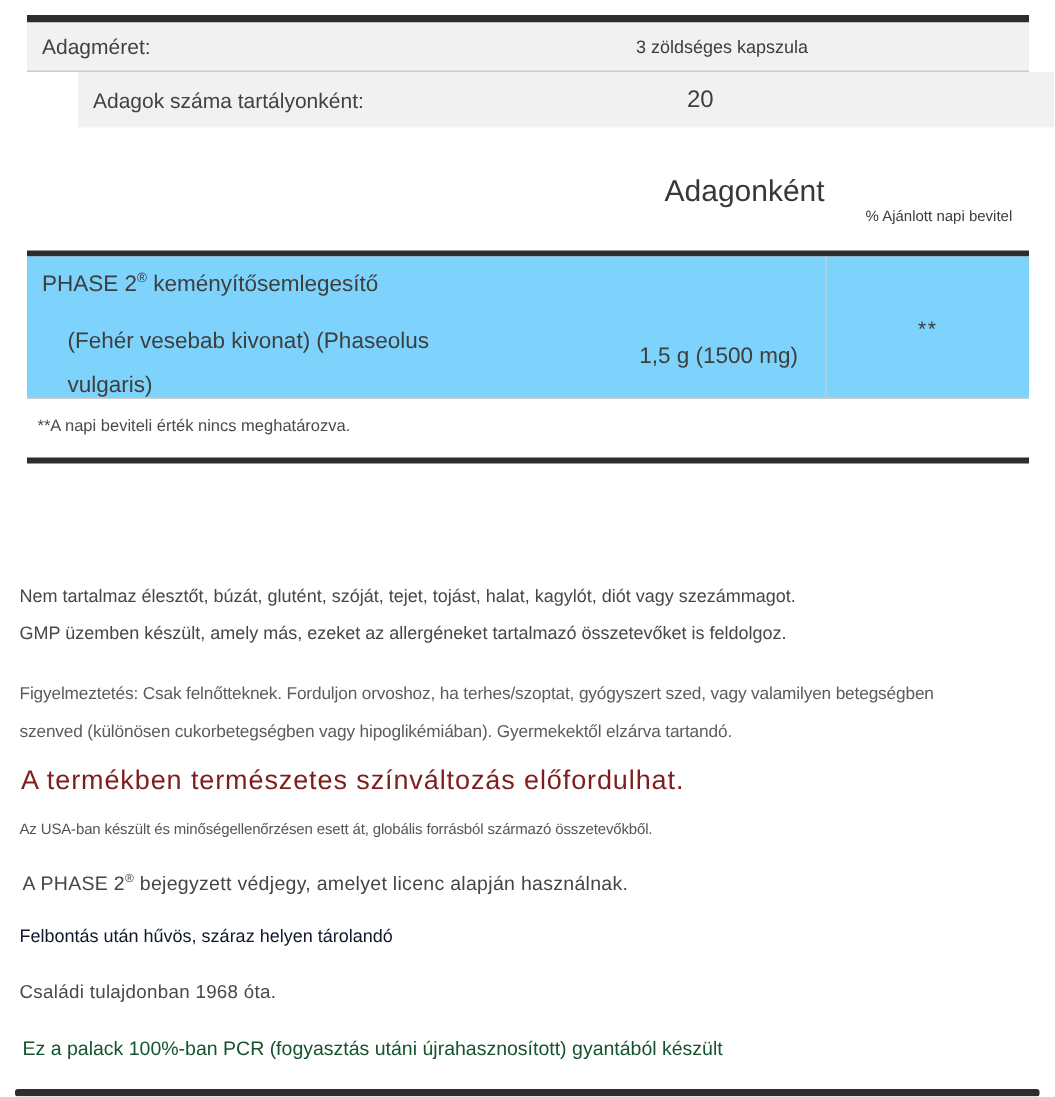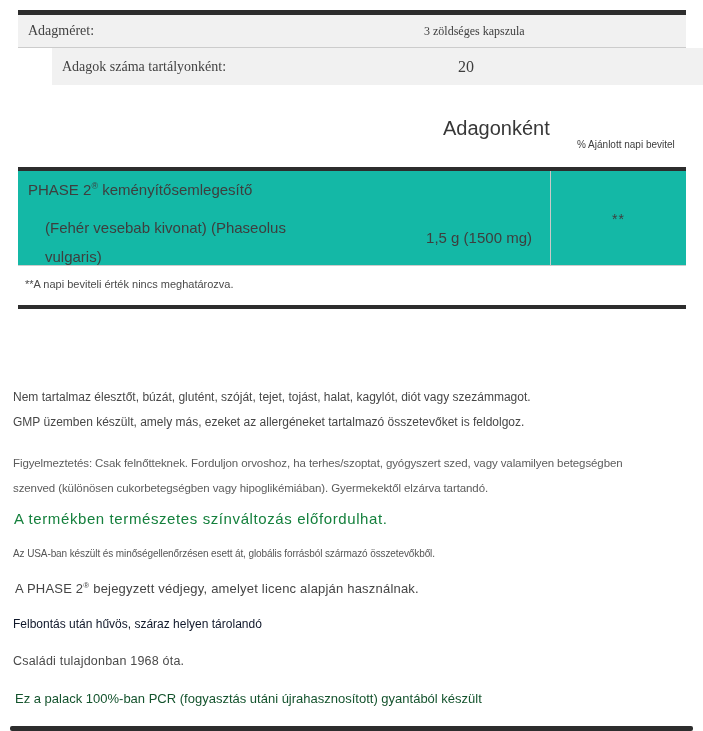--- a/index.html
+++ b/index.html
@@ -6,49 +6,49 @@
   .canvas{
     position:relative;width:703px;height:731px;background:#ffffff;overflow:hidden;
     font-family:"Liberation Sans","DejaVu Sans",sans-serif;color:#444;
   }
   .bar{position:absolute;background:#2d2d2d;}
   .bar-top{left:18px;top:10px;width:668px;height:5px;}
   .bar-mid1{left:18px;top:167px;width:668px;height:4px;}
   .bar-mid2{left:18px;top:305px;width:668px;height:4px;}
   .bar-bottom{left:10px;top:726px;width:683px;height:5px;border-radius:2px;}
 
-  .srow{position:absolute;left:18px;width:668px;background:#f1f1f1;box-sizing:border-box;font-family:Liberation Serif, serif;}
+  .srow{position:absolute;left:18px;width:668px;background:#f1f1f1;box-sizing:border-box;}
   .srow-1{top:15px;height:33px;border-bottom:1px solid #cccccc;}
   .srow-2{top:48px;height:37px;margin-left:34px;}
   .srow .lbl{position:absolute;left:10px;top:50%;transform:translateY(-50%);font-size:14px;color:#424242;}
   .srow .val{position:absolute;left:406px;top:50%;transform:translateY(-50%);color:#3d3d3d;}
   .srow-1 .val{font-size:12px;text-align:right;}
   .srow-2 .val{font-size:16px;}
 
   .hdr-per{position:absolute;left:443px;top:117px;font-size:20px;color:#383838;}
   .hdr-dv{position:absolute;left:577px;top:139px;font-size:10px;color:#3d3d3d;}
 
-  .main-row{position:absolute;left:18px;top:171px;width:668px;height:95px;background:#14b8a6;
+  .main-row{position:absolute;left:18px;top:171px;width:668px;height:95px;background:#7dd3fc;
     border-bottom:1px solid #cccccc;box-sizing:border-box;}
   .cell-name{position:absolute;left:0;top:0;width:532px;height:95px;}
   .cell-dv{position:absolute;left:532px;top:0;width:136px;height:95px;border-left:1px solid #c9c9c9;box-sizing:border-box;}
   .ing-l1{position:absolute;left:10px;top:10px;font-size:15px;color:#3e3e3e;}
   .ing-wrap{position:absolute;left:27px;top:42px;font-size:15px;line-height:29px;color:#3e3e3e;white-space:pre-line;}
   .ing-amt{position:absolute;right:18px;top:58px;font-size:15px;color:#3e3e3e;margin-left:40px;}
   .ing-dv{position:absolute;left:0;right:0;top:40px;text-align:center;font-size:14px;color:#3e3e3e;letter-spacing:1px;}
   sup.reg{font-size:9px;vertical-align:super;line-height:0;}
 
   .footnote{position:absolute;left:25px;top:278px;font-size:11px;color:#4a4a4a;}
 
   .para{position:absolute;white-space:pre-line;}
   .p-other{left:13px;top:332px;width:689px;font-size:13.5px;line-height:29px;color:#424242;}
   .p-allerg{left:13px;top:390px;width:689px;font-size:12px;color:#474747;}
   .p-gmp{left:13px;top:415px;width:689px;font-size:12px;color:#474747;}
   .p-warn{left:13px;top:451px;width:700px;font-size:11.5px;line-height:25px;color:#5c5c5c;letter-spacing:-0.1px;}
-  .p-color{left:14px;top:510px;font-size:15px;color:#15803d;letter-spacing:0.6px;}
+  .p-color{left:14px;top:510px;font-size:18px;color:#7f1d1d;letter-spacing:0.6px;}
   .p-origin{left:13px;top:548px;font-size:10px;color:#555555;letter-spacing:-0.1px;}
   .p-tm{left:15px;top:581px;font-size:13px;color:#454545;letter-spacing:0.2px;}
   .p-tm sup.reg{font-size:8px;}
   .p-store{left:13px;top:617px;font-size:12px;color:#0f172a;}
   .p-family{left:13px;top:654px;font-size:12.5px;color:#4a4a4a;letter-spacing:0.2px;}
   .p-bottle{left:15px;top:691px;font-size:13px;color:#14532d;}
 </style>
 </head>
 <body>
 

